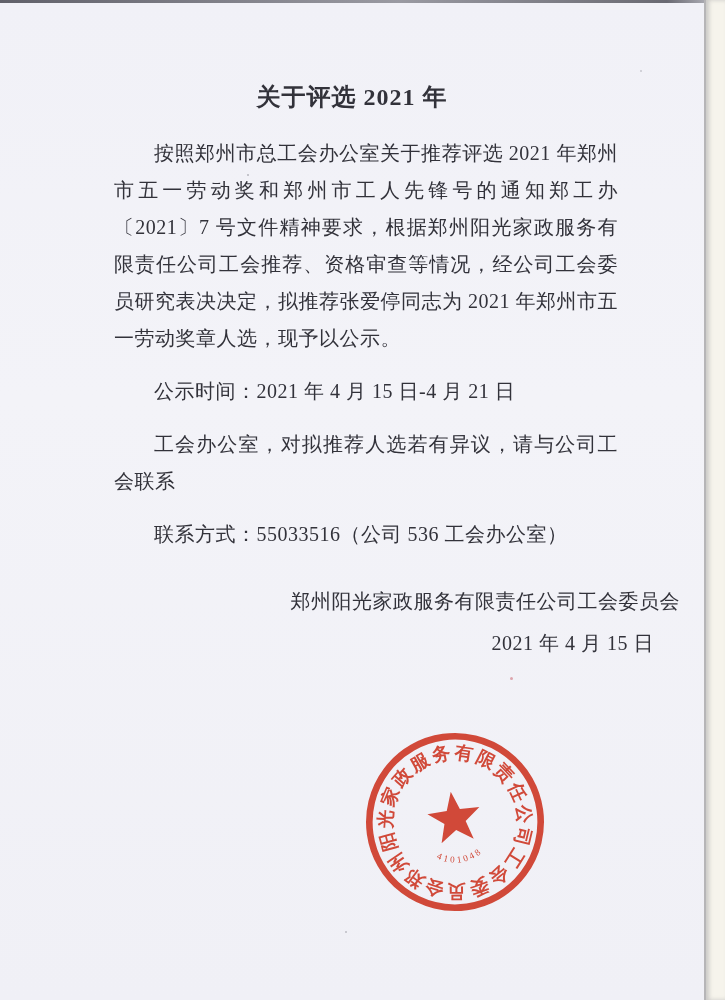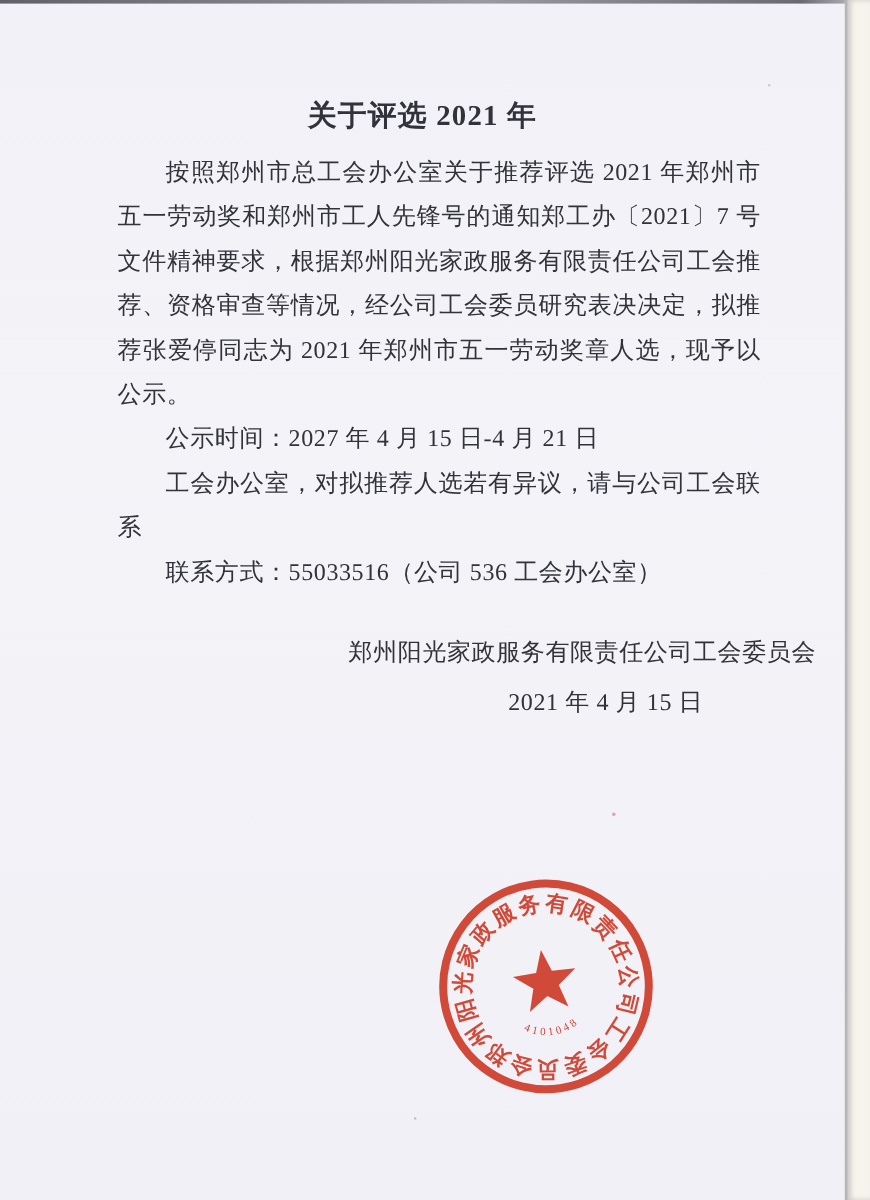--- a/index.html
+++ b/index.html
@@ -43,34 +43,34 @@
   }
   .body-text {
     margin: 7px 70px 0 98px;
     width: 536px;
     font-size: 20px;
     line-height: 37px;
     letter-spacing: .5px;
     text-align: justify;
   }
   .body-text p {
-    margin: 0;
+    margin: 16px;
     text-indent: 2em;
   }
   .signature {
     margin-top: 30px;
     padding-right: 24px;
     font-size: 20px;
     line-height: 37px;
     letter-spacing: .5px;
     text-align: right;
   }
   .sign-date {
     margin-top: 5px;
-    padding-right: 118px;
+    padding-right: 50px;
     font-size: 20px;
     line-height: 37px;
     letter-spacing: .5px;
     text-align: right;
   }
   .stamp {
     position: absolute;
     left: 353px; top: 720px;
     width: 204px; height: 204px;
     transform: rotate(-8deg);
@@ -98,21 +98,21 @@
   <div class="edge-top"></div>
   <div class="edge-right"></div>
 
   <div class="doc">
     <div class="titles">
       <div>关于评选 2021 年</div>
     </div>
 
     <div class="body-text">
       <p>按照郑州市总工会办公室关于推荐评选 2021 年郑州市五一劳动奖和郑州市工人先锋号的通知郑工办〔2021〕7 号文件精神要求，根据郑州阳光家政服务有限责任公司工会推荐、资格审查等情况，经公司工会委员研究表决决定，拟推荐张爱停同志为 2021 年郑州市五一劳动奖章人选，现予以公示。</p>
-      <p>公示时间：2027 年 4 月 15 日-4 月 21 日</p>
+      <p>公示时间：2021 年 4 月 15 日-4 月 21 日</p>
       <p>工会办公室，对拟推荐人选若有异议，请与公司工会联系</p>
       <p>联系方式：55033516（公司 536 工会办公室）</p>
     </div>
 
     <div class="signature">郑州阳光家政服务有限责任公司工会委员会</div>
     <div class="sign-date">2021 年 4 月 15 日</div>
   </div>
 
   <svg class="stamp" viewBox="0 0 200 200" aria-hidden="true">
     <defs>

